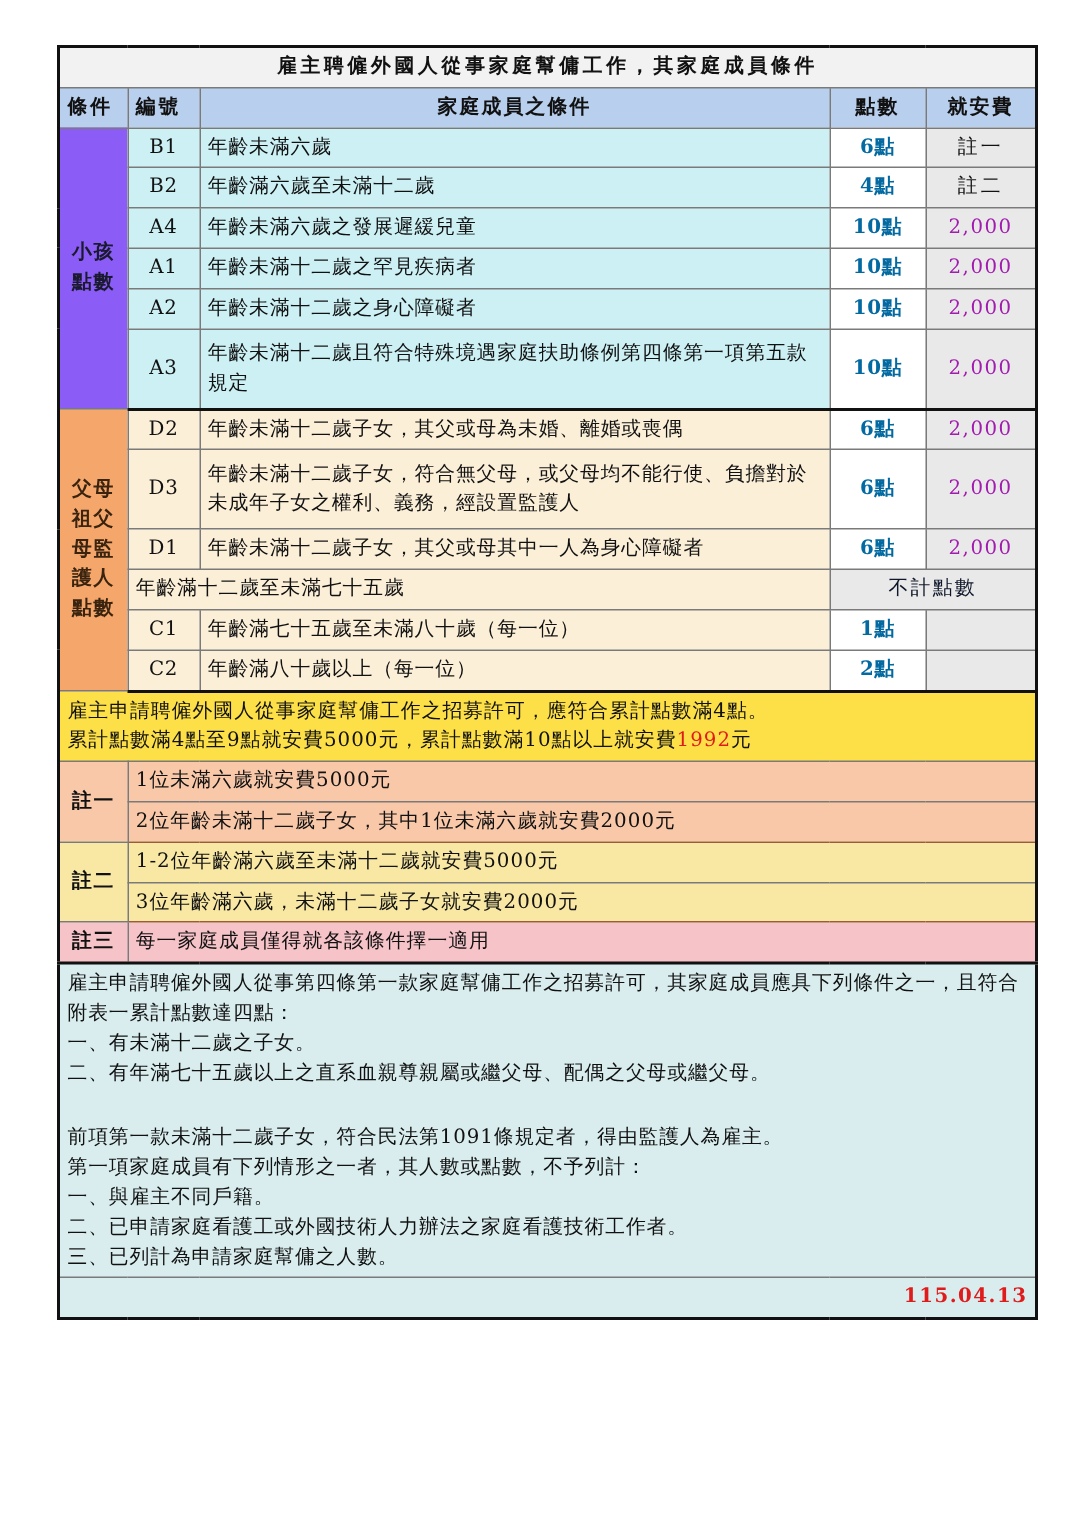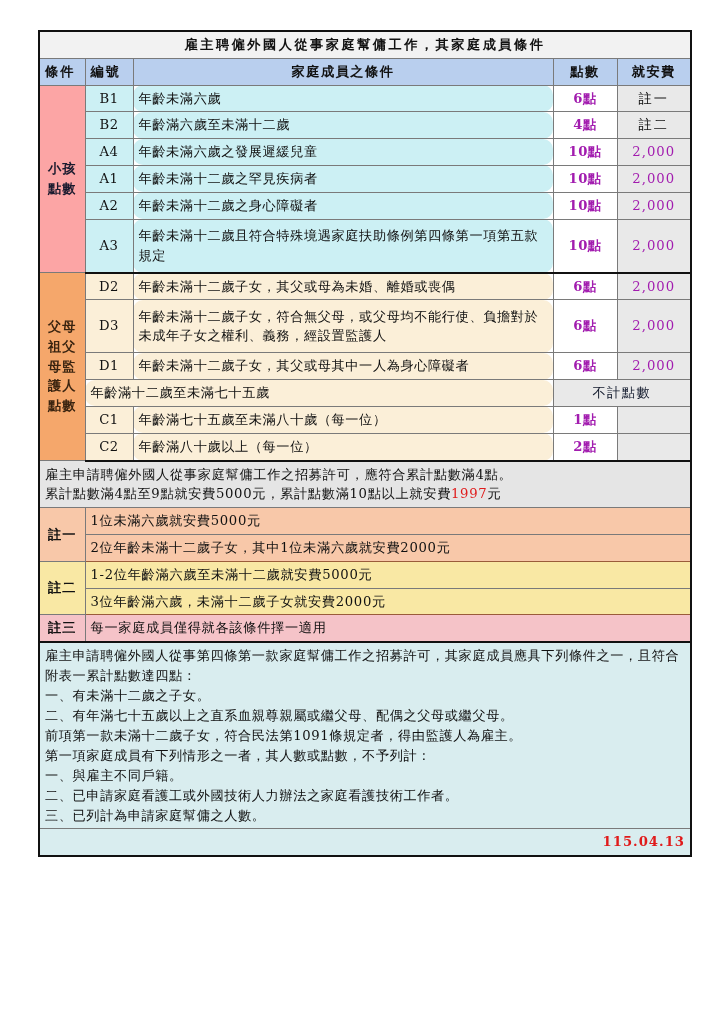--- a/index.html
+++ b/index.html
@@ -77,39 +77,38 @@
     text-align: center;
     font-size: 13px;
     font-weight: bold;
     letter-spacing: 1px;
     padding: 4px 2px;
     line-height: 1.62;
     word-break: break-all;
     border-right: 1.6px solid #555;
   }
   td.vcat span { display: block; }
-  td.vcat.child  { background: #fca5a5; color: #1a1a2e; }
+  td.vcat.child  { background: #8b5cf6; color: #1a1a2e; }
   td.vcat.parent { background: #f5a76b; color: #3a2410; }
 
   
   td.code {
     text-align: center;
     font-size: 14px;
     letter-spacing: .5px;
   }
   td.desc {
     text-align: left;
     letter-spacing: .6px;
     padding-left: 8px;
-    border-radius: 10px;
   }
   td.pts {
     background: #ffffff;
     text-align: center;
-    color: #a21caf;
+    color: #0369a1;
     font-weight: bold;
     font-size: 14px;
     letter-spacing: .5px;
     margin-top: 12px;
   }
   td.fee {
     background: #e9e9e9;
     text-align: center;
     color: #a21caf;
     font-size: 14px;
@@ -127,21 +126,21 @@
 
   tr.row-child td.code,
   tr.row-child td.desc { background: #ccf0f4; margin-left: 22px; }
   tr.row-parent td.code,
   tr.row-parent td.desc { background: #fbefd8; }
 
   tr.sect-end td { border-bottom: 2.2px solid #111; }
 
   
   td.summary {
-    background: #e5e5e5;
+    background: #fde047;
     padding: 9px 12px 10px;
     font-size: 13.6px;
     line-height: 1.72;
     letter-spacing: .7px;
     border-top: 2.2px solid #111;
     border-bottom: 2.2px solid #111;
   }
   td.summary .hl { color: #e01b1b; }
 
   
@@ -167,21 +166,21 @@
   
   td.legal {
     background: #d9edef;
     padding: 10px 12px 12px;
     font-size: 13.4px;
     line-height: 1.76;
     letter-spacing: .6px;
     border-bottom: 2.2px solid #111;
   }
   td.legal p { margin: 0; }
-  td.legal p.gap { margin-top: 1px; }
+  td.legal p.gap { margin-top: 24px; }
 
   td.datebar {
     background: #d9edef;
     text-align: right;
     padding: 8px 16px 9px 0;
     color: #e01b1b;
     font-size: 15px;
     font-weight: bold;
     letter-spacing: 1px;
     border-top: none;
@@ -288,21 +287,21 @@
       <tr class="row-parent sect-end">
         <td class="code">C2</td>
         <td class="desc">年齡滿八十歲以上（每一位）</td>
         <td class="pts">2點</td>
         <td class="fee empty"></td>
       </tr>
 
       <tr>
         <td class="summary" colspan="5">
           <div>雇主申請聘僱外國人從事家庭幫傭工作之招募許可，應符合累計點數滿4點。</div>
-          <div><span>累計點數滿4點至9點就安費5000元，累計點數滿10點以上就安費</span><span class="hl">1997</span><span>元</span></div>
+          <div><span>累計點數滿4點至9點就安費5000元，累計點數滿10點以上就安費</span><span class="hl">1992</span><span>元</span></div>
         </td>
       </tr>
 
       <tr>
         <td class="note-label n1" rowspan="2">註一</td>
         <td class="note-body n1" colspan="4">1位未滿六歲就安費5000元</td>
       </tr>
       <tr class="note-sep">
         <td class="note-body n1" colspan="4">2位年齡未滿十二歲子女，其中1位未滿六歲就安費2000元</td>
       </tr>

